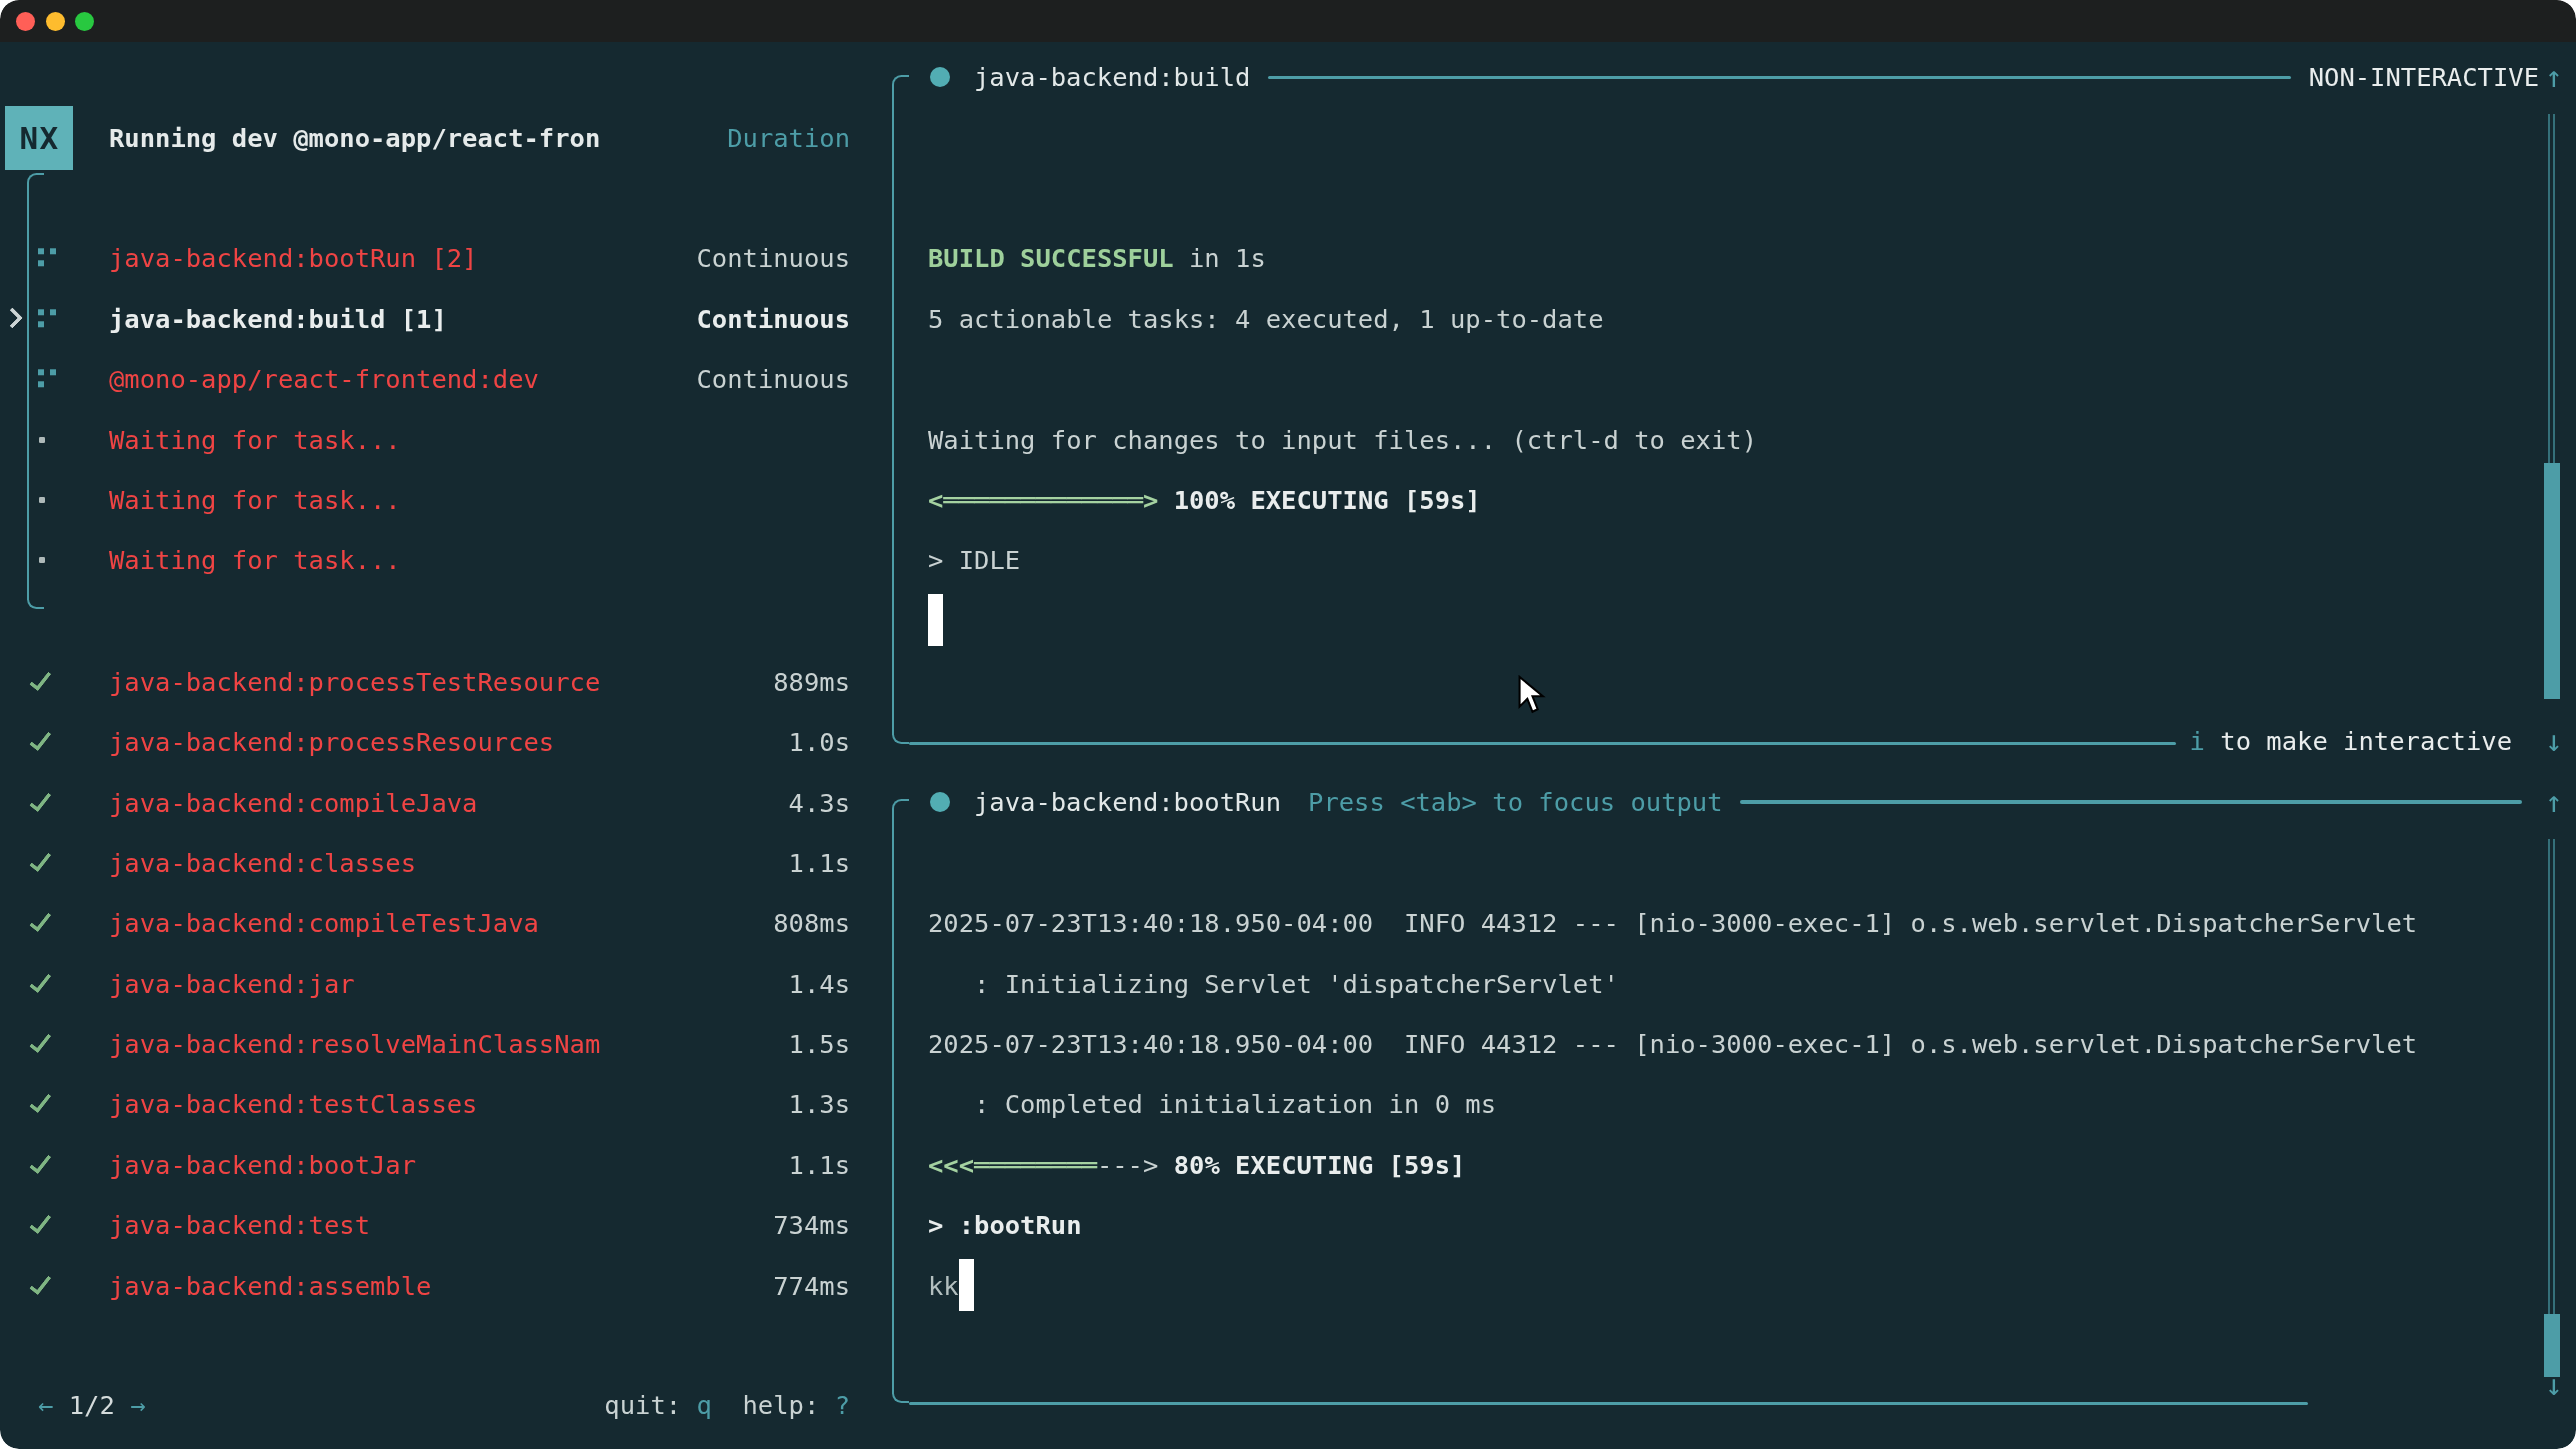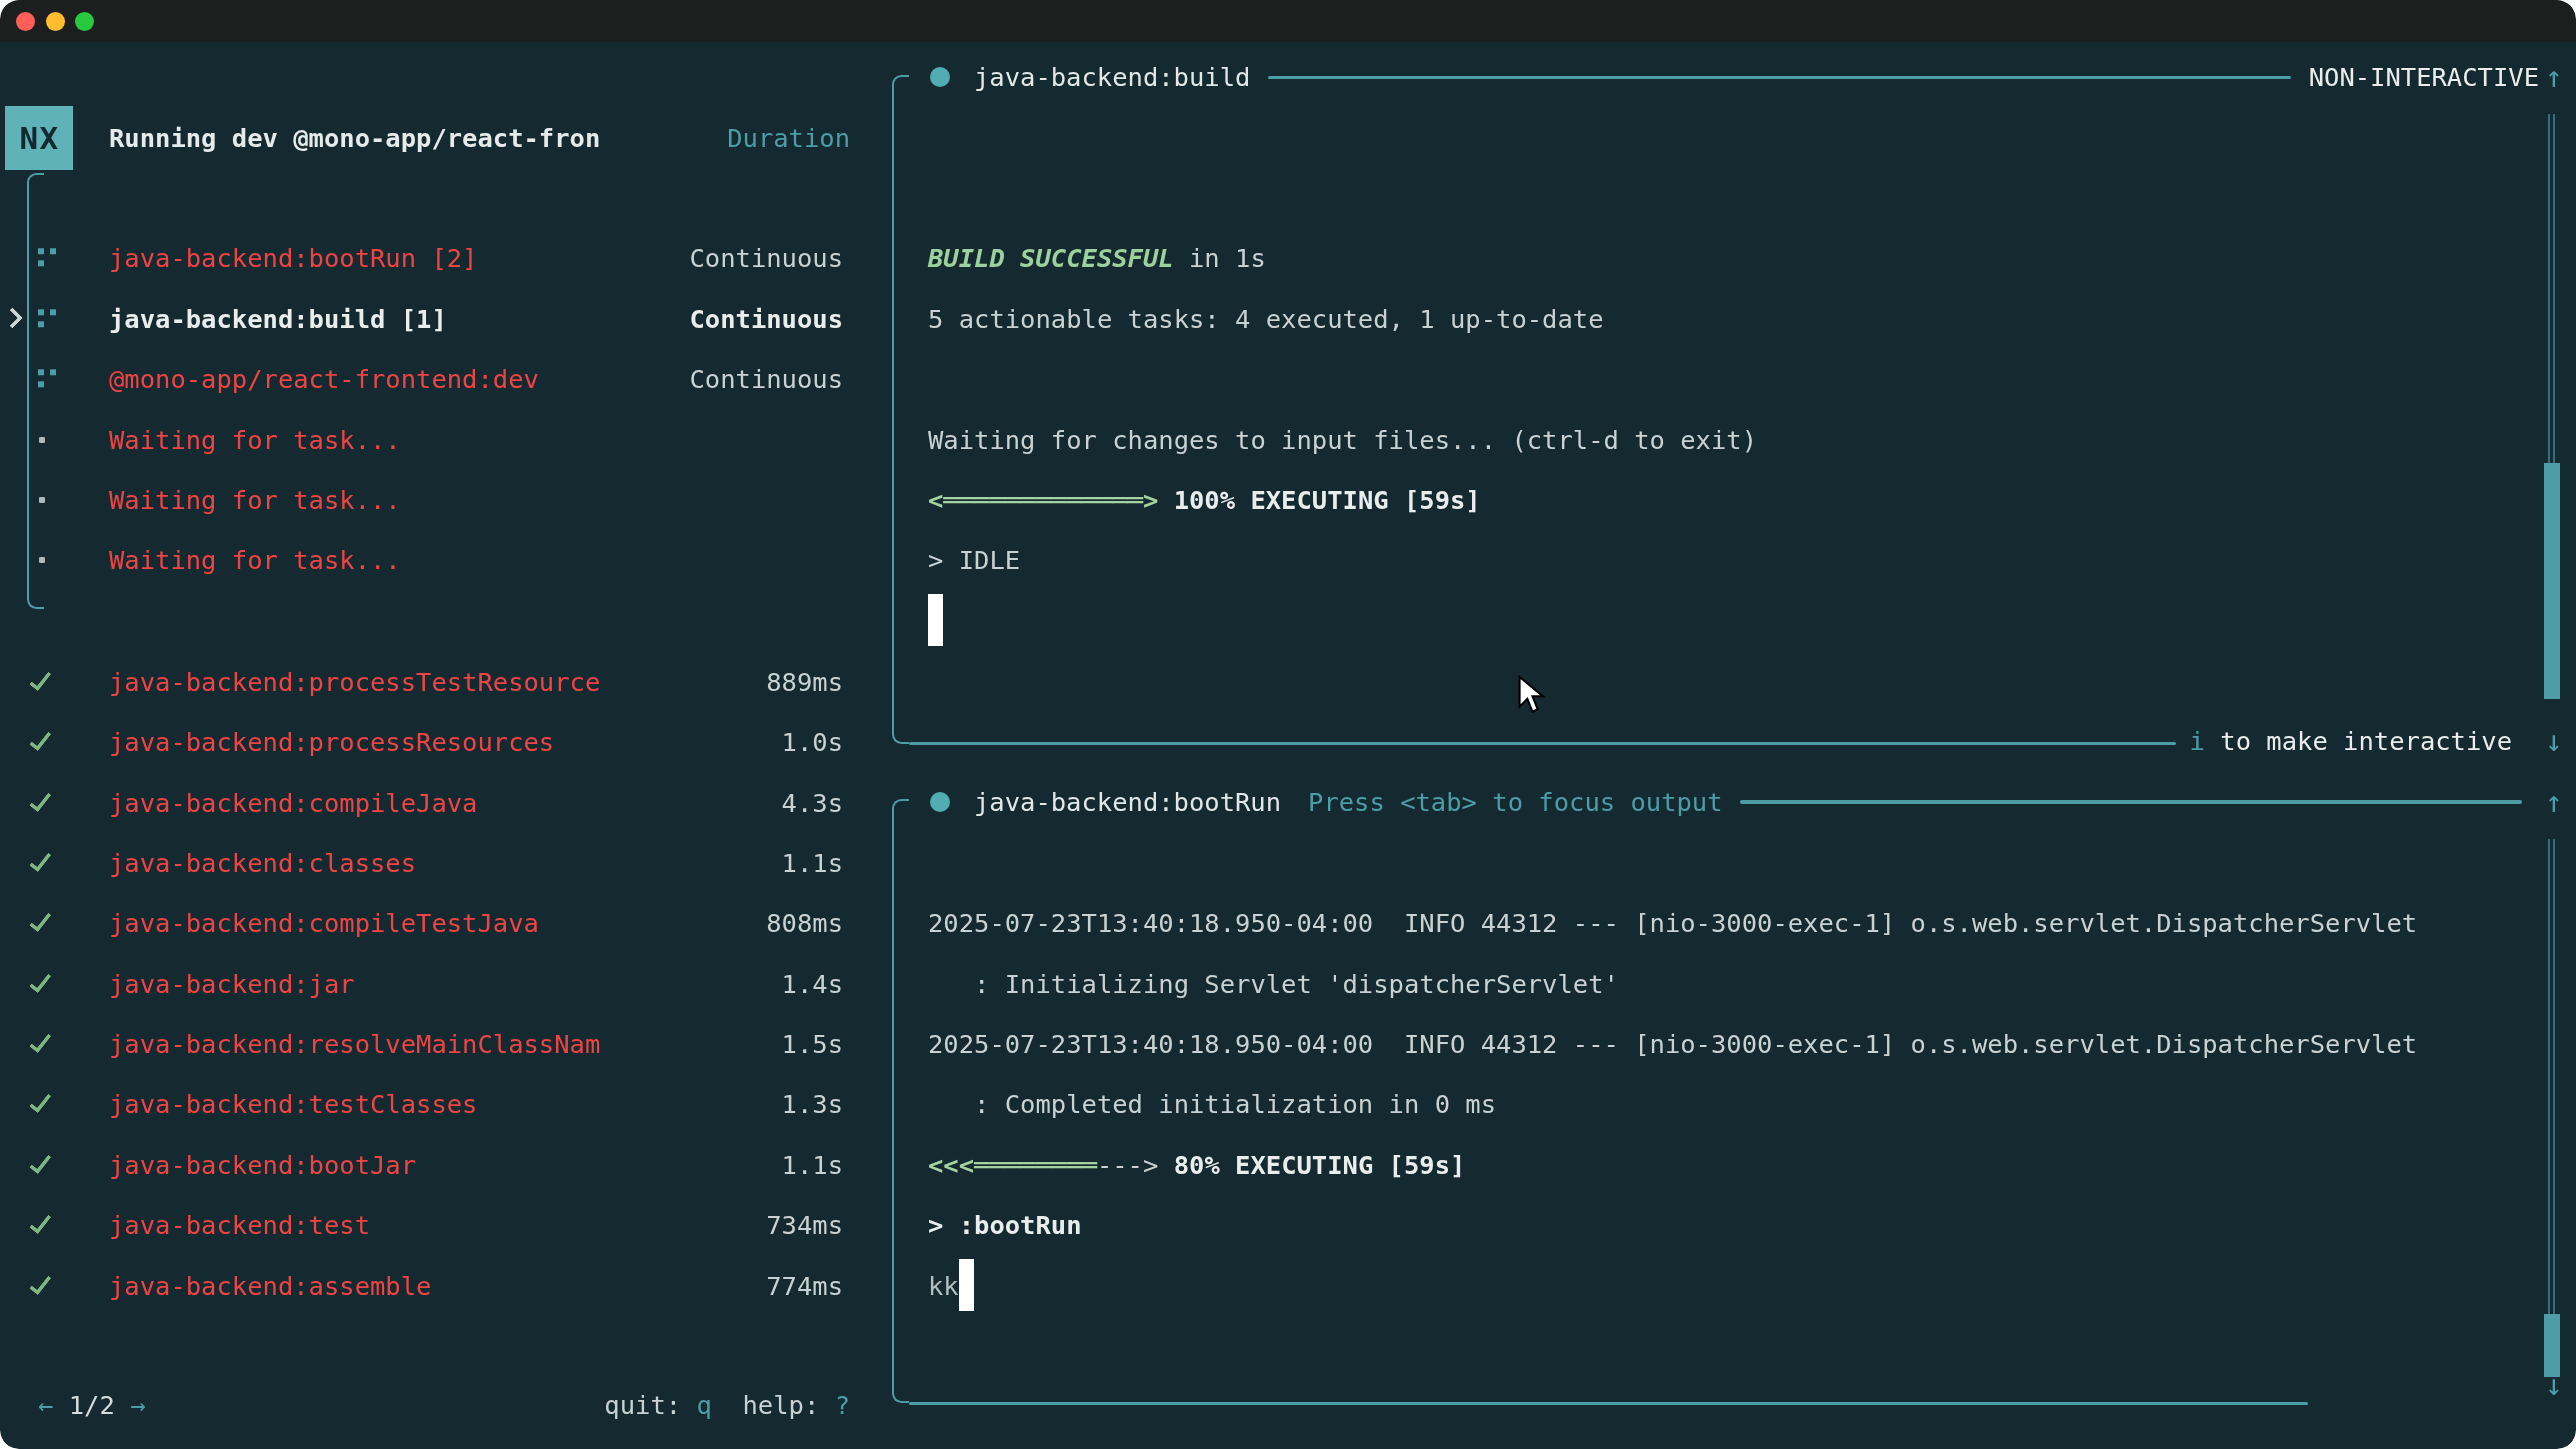--- a/index.html
+++ b/index.html
@@ -18,21 +18,21 @@
   
   #sidebar{position:absolute;left:0;top:0;width:892px;height:1407px;padding-left:36px;}
   #nx-badge{position:absolute;left:5.4px;top:64px;width:68px;height:64px;background:#5fb2b8;color:#152930;font-weight:bold;font-size:31px;display:flex;align-items:center;justify-content:center;letter-spacing:1.3px;}
   #sidebar-header{position:absolute;left:0;top:66px;width:892px;height:60px;line-height:60px;}
   #sidebar-title{position:absolute;left:109px;font-weight:bold;color:#e5eaea;white-space:pre;}
   #duration-label{position:absolute;right:42px;color:#4d9da7;}
   #task-bracket{position:absolute;left:27px;top:131px;width:17.4px;height:436px;border-left:2px solid #4d9da7;border-top:2px solid #4d9da7;border-bottom:2px solid #4d9da7;border-radius:9.4px 0 0 9.4px;}
 
   .srow{position:absolute;left:0;width:892px;height:60px;line-height:60px;}
   .srow .lbl{position:absolute;left:109px;white-space:pre;color:#ef4444;}
-  .srow .val{position:absolute;right:49px;white-space:pre;color:#c9d2d2;}
+  .srow .val{position:absolute;right:42px;white-space:pre;color:#c9d2d2;}
   .srow.sel .lbl,.srow.sel .val{font-weight:bold;color:#e9eded;}
 
   .spin{position:absolute;left:38px;top:50%;width:18px;height:18px;transform:translateY(-54%);}
   .spin i{position:absolute;width:6px;height:6px;background:#4d9da7;}
   .spin .d1{left:0;top:0;}.spin .d2{left:12px;top:0;}.spin .d3{left:0;top:12px;}
   .wdot{position:absolute;left:39px;top:50%;width:6px;height:6px;border-radius:1.3px;background:#aeb9b9;transform:translateY(-50%);}
   .chk{position:absolute;left:35px;top:50%;width:10.7px;height:21.5px;border-right:4px solid #7fb583;border-bottom:4px solid #7fb583;transform:translateY(-64%) rotate(38deg);border-radius:1.3px;}
   .chev{position:absolute;left:5.4px;top:50%;width:14.8px;height:14.8px;border-top:4px solid #ccd4d4;border-right:4px solid #ccd4d4;transform:translateY(-58%) rotate(45deg);border-radius:1.3px;}
 
   #sidebar-footer{position:absolute;left:0;top:1333px;width:892px;height:60px;line-height:60px;}
@@ -71,21 +71,21 @@
   .track{position:absolute;left:1656px;width:6.7px;border-left:2px solid #35707a;border-right:2px solid #35707a;}
   #build-track{top:72px;height:584px;}
   #bootrun-track{top:797px;height:537px;}
   .thumb{position:absolute;left:1652px;width:16px;background:#4d9da7;}
   #build-thumb{top:421px;height:236px;}
   #bootrun-thumb{top:1272px;height:63px;}
 
   .prow{position:absolute;left:36px;height:60px;line-height:60px;white-space:pre;}
   .tx{color:#c9d2d2;}
   .bb{color:#e9eded;font-weight:bold;}
-  .gb{color:#9ed09b;font-weight:bold;font-style:italic;}
+  .gb{color:#9ed09b;font-weight:bold;}
   .barG{color:#a5d2a1;font-weight:bold;}
   .dim{color:#b3bfbf;}
   .cur{display:inline-block;width:15.4px;height:52px;background:#ffffff;vertical-align:middle;margin-top:-5.4px;}
 
   #mouse{position:absolute;left:1517px;top:633px;width:31px;height:40px;}
 </style>
 </head>
 <body>
 
 <div id="window">

